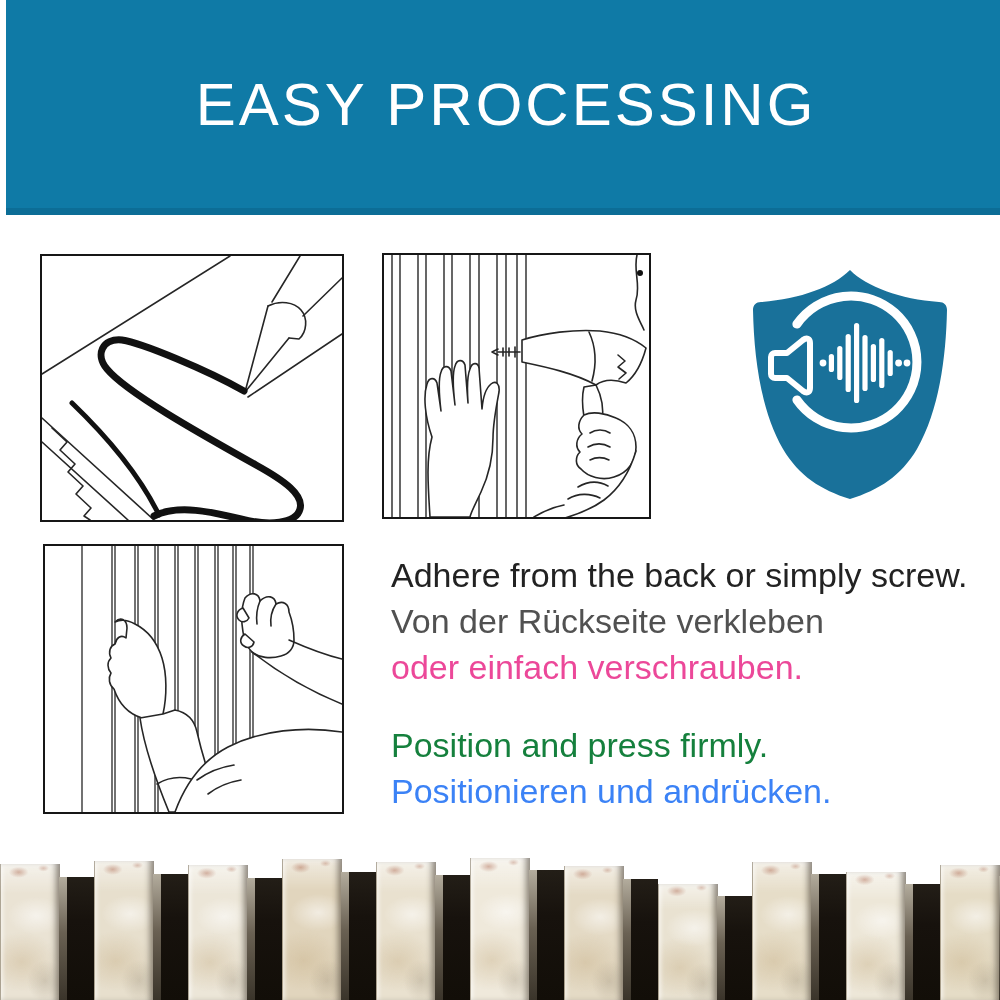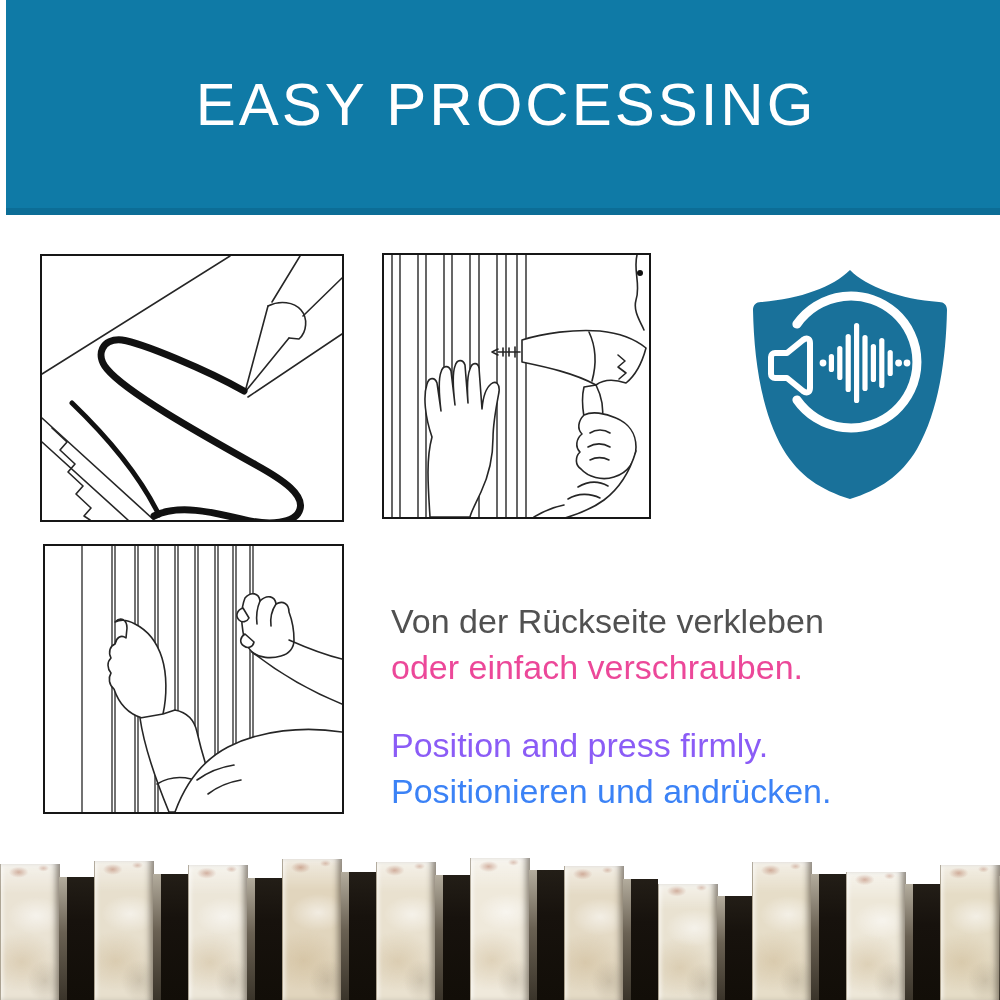--- a/index.html
+++ b/index.html
@@ -187,26 +187,26 @@
           <path d="M130,266 C141,236 158,214 183,201 C216,184 259,180 297,186"></path>
           <path d="M152,234 C163,226 176,221 189,219"></path>
           <path d="M163,248 C172,241 184,236 196,234"></path>
         </g>
       </g>
     </svg>
   </div>
 
   <div class="instr">
     <p>
-      <br>
+      <span class="en" style="color: rgb(34, 34, 34);">Adhere from the back or simply screw.</span><br>
       <span class="de" style="color: rgb(81, 81, 81);">Von der Rückseite verkleben</span><br>
       <span class="de" style="color: #ec4899;">oder einfach verschrauben.</span>
     </p>
     <p>
-      <span class="en" style="color: #8b5cf6;">Position and press firmly.</span><br>
+      <span class="en" style="color: #15803d;">Position and press firmly.</span><br>
       <span class="de" style="color: #3b82f6;">Positionieren und andrücken.</span>
     </p>
   </div>
 
   <div class="photo" id="photoStrip">
       <div class="face" style="left: 0px; height: 136px; background-color: rgb(234, 227, 212);"></div>
       <div class="gapcol" style="left: 59px; height: 123px; background: linear-gradient(rgb(35, 30, 23), rgb(23, 18, 13) 35%, rgb(18, 14, 8));">
         <div class="bevel"></div>
       </div>
       <div class="face" style="left: 94px; height: 139px; background-color: rgb(231, 223, 205);"></div>

